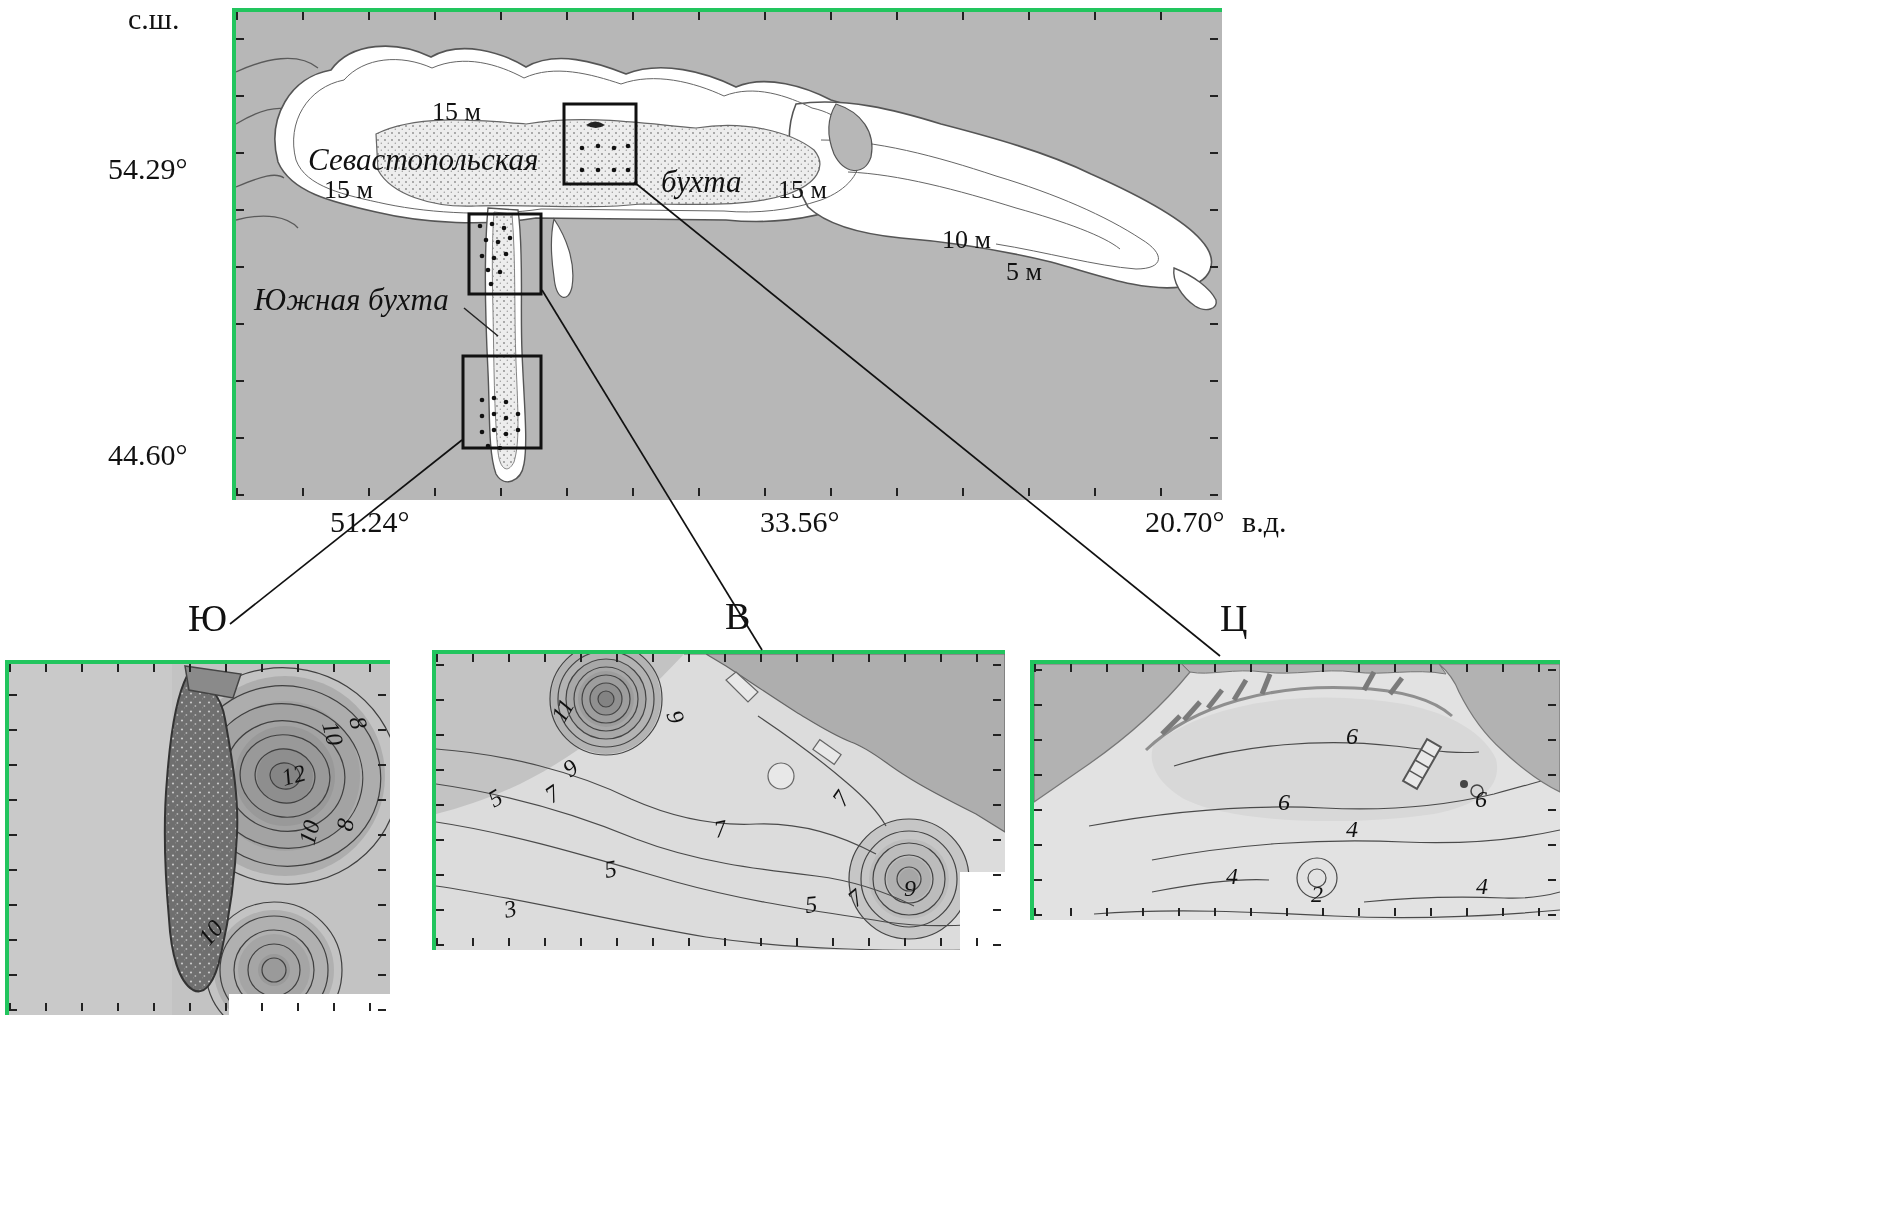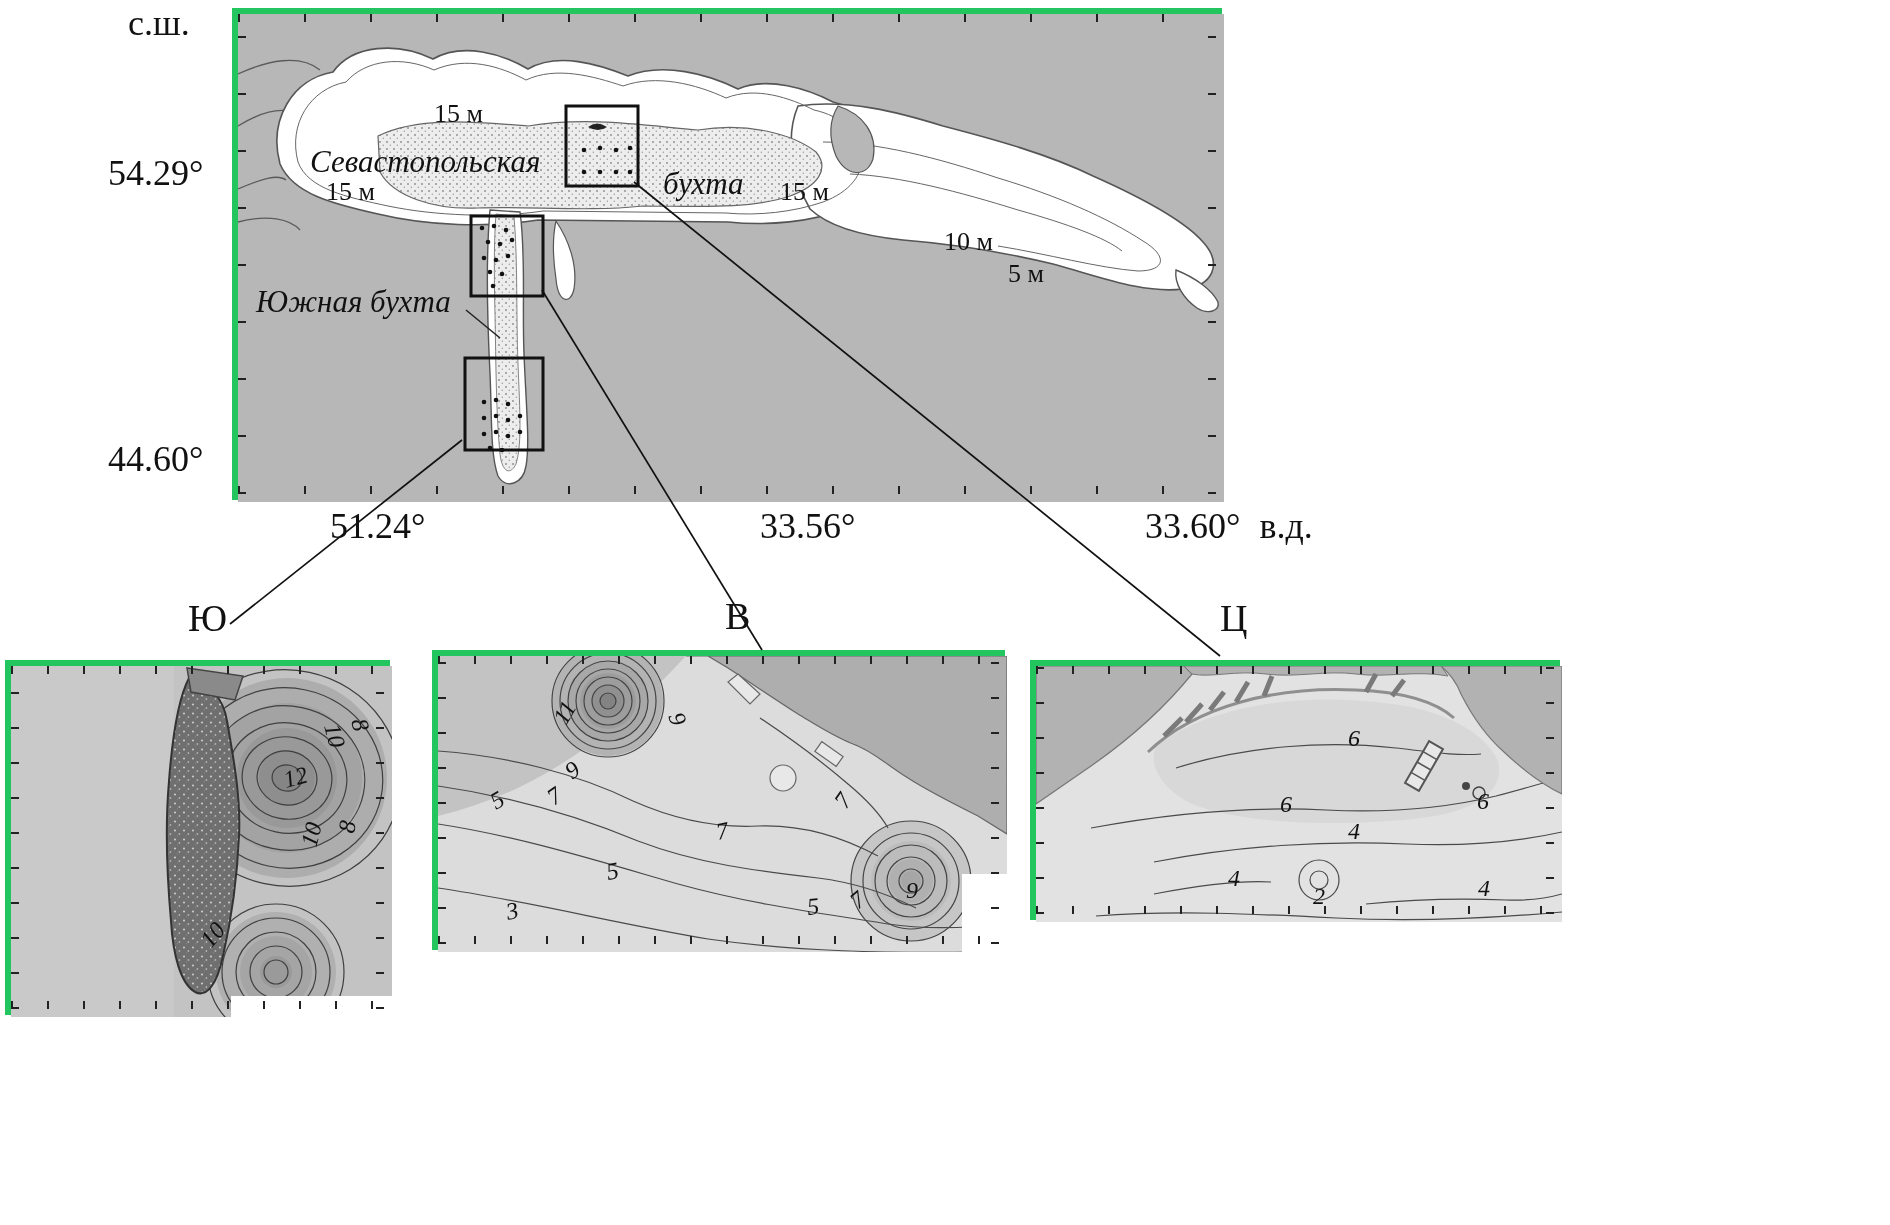--- a/index.html
+++ b/index.html
@@ -1,24 +1,24 @@
 <!DOCTYPE html>
 <html><head>
 <meta charset="utf-8">
 <style>
   html,body { margin:0; padding:0; background:#ffffff; }
   .fig {
     position:relative; width:1890px; height:1225px;
     font-family:"Liberation Serif", serif; color:#111; background:#fff; overflow:hidden;
   }
   .lbl { position:absolute; color:#111; white-space:nowrap; }
-  .axis-lbl { font-size:36px; }
+  .axis-lbl { font-size:30px; }
   .plabel { font-size:38px; }
 
-  .frame { position:absolute; border:6px solid #22c55e; box-sizing:border-box; background:#22c55e; }
+  .frame { position:absolute; border:4px solid #22c55e; box-sizing:border-box; background:#22c55e; }
   .frame svg { display:block; }
 
   
   .tick-top, .tick-bot { position:absolute; left:0; right:0; height:8px; pointer-events:none; }
   .tick-top { top:0; }  .tick-bot { bottom:0; }
   .tick-left, .tick-right { position:absolute; top:0; bottom:0; width:8px; pointer-events:none; }
   .tick-left { left:0; } .tick-right { right:0; }
   .sp66.tick-top, .sp66.tick-bot { background:repeating-linear-gradient(90deg,#222 0 2px,transparent 2px 66px); }
   .sp66.tick-left, .sp66.tick-right { background:repeating-linear-gradient(0deg,#222 0 2px,transparent 2px 57px); }
   .sp36.tick-top, .sp36.tick-bot { background:repeating-linear-gradient(90deg,#222 0 2px,transparent 2px 36px); }
@@ -35,21 +35,21 @@
 <body>
 
 <div class="fig">
 
   <div class="lbl axis-lbl" style="left:128px; top:2px;">с.ш.</div>
   <div class="lbl axis-lbl" style="left:108px; top:152px;">54.29°</div>
   <div class="lbl axis-lbl" style="left:108px; top:438px;">44.60°</div>
   <div class="lbl axis-lbl" style="left:330px; top:505px;">51.24°</div>
   <div class="lbl axis-lbl" style="left:760px; top:505px;font-family:Liberation Serif, serif;">33.56°</div>
   <div class="lbl axis-lbl" style="left:1145px; top:505px;">
-    <span>33.60°</span>
+    <span>20.70°</span>
     <span style="margin-left:10px;margin-top:17px;">в.д.</span>
   </div>
 
   <div class="frame" style="left:232px; top:8px; width:990px; height:492px;">
     <svg width="986" height="488" viewBox="0 0 986 488">
       <defs>
         <pattern id="stip" width="7" height="7" patternUnits="userSpaceOnUse">
           <rect width="7" height="7" fill="#ededed"></rect>
           <circle cx="2" cy="2" r="0.9" fill="#8a8a8a"></circle>
           <circle cx="5.3" cy="5.2" r="0.7" fill="#9a9a9a"></circle>

